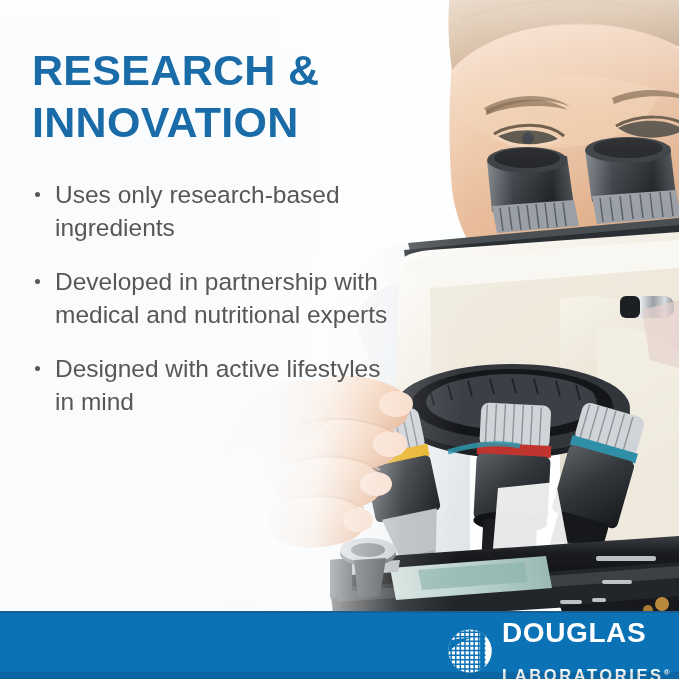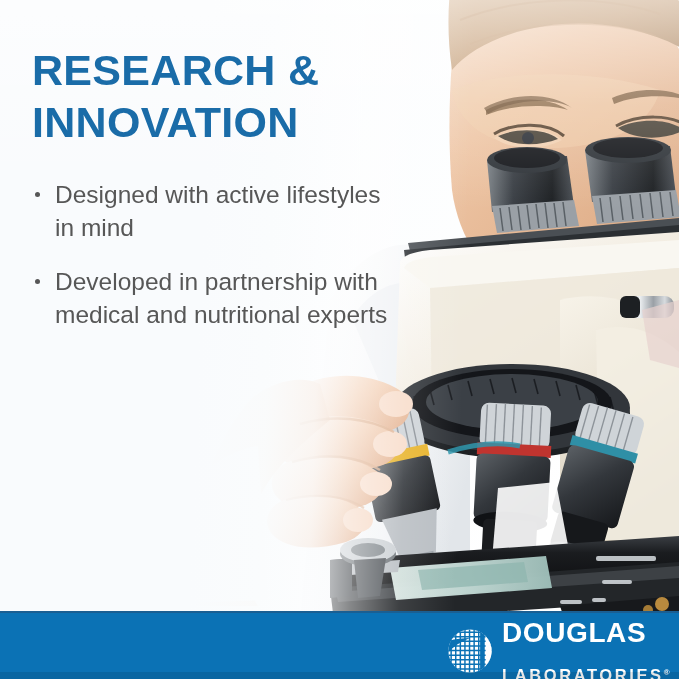--- a/index.html
+++ b/index.html
@@ -436,25 +436,29 @@
   </div>
 
   <div class="content">
 
     <div class="headline">RESEARCH &amp;
 INNOVATION</div>
 
     <ul class="bullets">
       <li class="bullet">
         <span class="dot"></span>
-        <span>Designed with active lifestyles in mind</span>
+        <span>Uses only research-based ingredients</span>
       </li>
       <li class="bullet">
         <span class="dot"></span>
         <span>Developed in partnership with medical and nutritional experts</span>
+      </li>
+      <li class="bullet">
+        <span class="dot"></span>
+        <span>Designed with active lifestyles in mind</span>
       </li>
     </ul>
   </div>
 
   <div class="footer">
     <div class="logo">
       <svg class="logo-mark" viewBox="0 0 100 100" aria-hidden="true">
         <defs>
           <clipPath id="logoCircle">
               <circle cx="50" cy="50" r="47"></circle>

